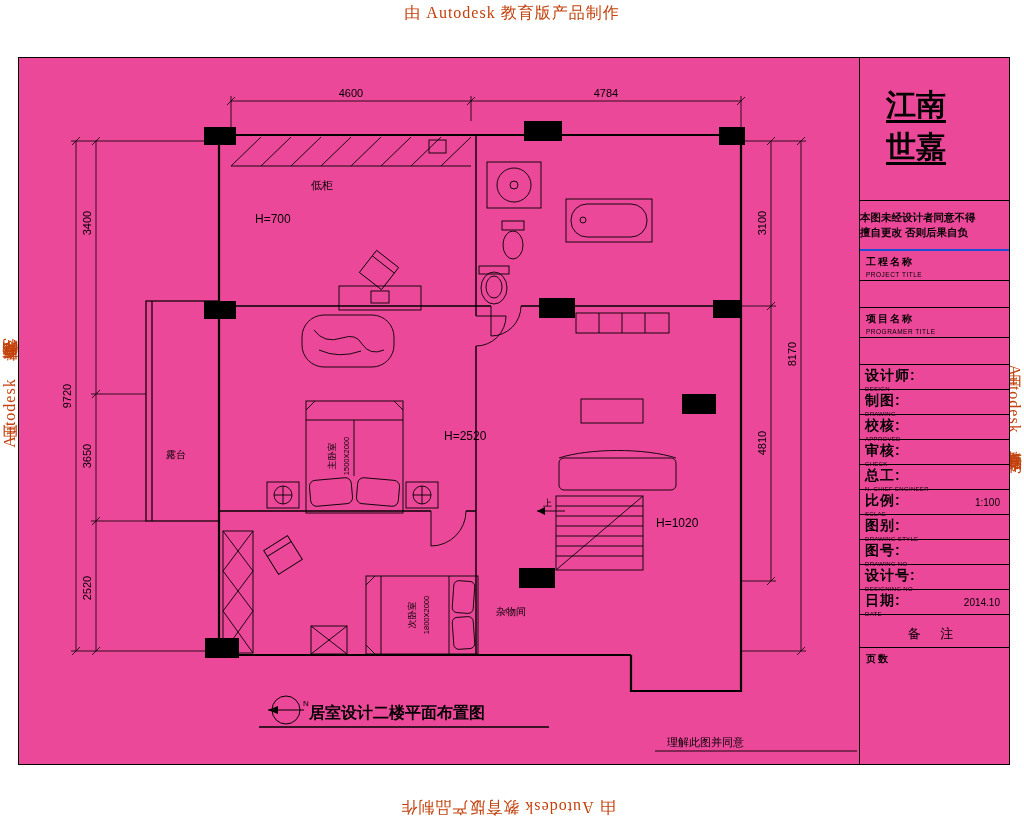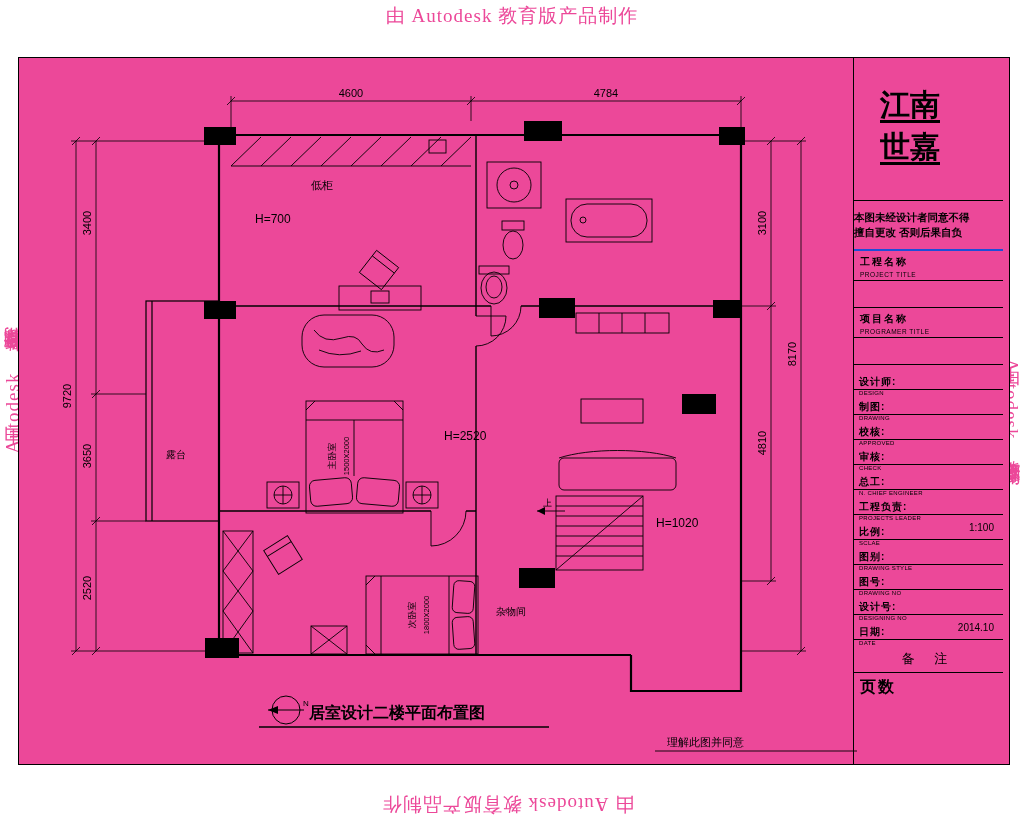--- a/index.html
+++ b/index.html
@@ -1,45 +1,45 @@
 <!DOCTYPE html>
 <html><head>
 <meta charset="utf-8">
 <style>
   html,body{margin:0;padding:0;}
   body{width:1024px;height:819px;position:relative;background:#fff;color:#000;
        font-family:"Liberation Sans",sans-serif;overflow:hidden;}
-  .edge-text{position:absolute;font-family:"Liberation Serif",serif;font-size:19px;
-             letter-spacing:1px;white-space:nowrap;color:#ec4899;}
+  .edge-text{position:absolute;font-family:"Liberation Serif",serif;font-size:16px;
+             letter-spacing:1px;white-space:nowrap;color:#c2410c;}
   .edge-top{top:3px;left:512px;transform:translateX(-50%);}
   .edge-bottom{bottom:2px;left:508px;transform:translateX(-50%) rotate(180deg);}
   .edge-left{left:0px;top:410px;writing-mode:vertical-rl;transform:translateY(-50%) rotate(180deg);}
   .edge-right{right:0px;top:402px;writing-mode:vertical-rl;transform:translateY(-50%);}
   .sheet{position:absolute;left:18px;top:57px;width:990px;height:706px;border:1px solid #000;background:#ec4899;}
   svg.plan{position:absolute;left:0;top:0;}
 
-  .title-block{position:absolute;top:0;right:6px;width:150px;height:100%;border-left:1px solid #000;
+  .title-block{position:absolute;top:0;right:0;width:150px;height:100%;border-left:1px solid #000;
                display:flex;flex-direction:column;box-sizing:border-box;}
   .title-block > div{box-sizing:border-box;}
   .tb-logo{height:143px;border-bottom:1px solid #000;padding:26px 0 0 26px;
            font-family:"Liberation Serif",serif;font-size:30px;line-height:42px;font-weight:bold;}
   .tb-logo .ln{text-decoration:underline;text-underline-offset:5px;}
   .tb-notice{height:50px;border-bottom:2px solid #1d4ed8;font-size:10.5px;font-weight:bold;
              text-align:left;padding-top:9px;line-height:15px;}
   .tb-section{height:57px;border-bottom:1px solid #000;padding-top:4px;}
   .tb-section .cn{font-size:10px;font-weight:bold;letter-spacing:2px;padding-left:6px;}
   .tb-section .en{font-size:6.5px;letter-spacing:.5px;padding-left:6px;margin-top:2px;}
   .tb-section .rule{border-top:1px solid #000;margin-top:2px;}
   .tb-row{height:25px;border-bottom:1px solid #000;padding:2px 5px 0;position:relative;}
-  .tb-row .cn{font-size:10px;font-weight:bold;letter-spacing:1px;margin-top:8px;}
+  .tb-row .cn{font-size:14px;font-weight:bold;letter-spacing:1px;}
   .tb-row .en{font-size:6px;margin-top:1px;letter-spacing:.3px;}
   .tb-row .val{position:absolute;right:9px;top:7px;font-size:10px;}
   .tb-remark{height:33px;border-bottom:1px solid #000;display:flex;align-items:flex-end;
              justify-content:center;font-size:13px;letter-spacing:8px;padding-bottom:4px;}
-  .tb-pages{flex:1;font-size:16px;font-weight:bold;padding:4px 6px;letter-spacing:2px;}
+  .tb-pages{flex:1;font-size:10px;font-weight:bold;padding:4px 6px;letter-spacing:2px;}
 </style>
 </head>
 <body>
 
 <div class="edge-text edge-top">由 Autodesk 教育版产品制作</div>
 <div class="edge-text edge-bottom">由 Autodesk 教育版产品制作</div>
 <div class="edge-text edge-left">由 Autodesk 教育版产品制作</div>
 <div class="edge-text edge-right">由 Autodesk 教育版产品制作</div>
 
 <div class="sheet">
@@ -300,25 +300,20 @@
       <div class="cn">审核:</div>
       <div class="en">CHECK</div>
       <div class="val"></div>
     </div>
     <div class="tb-row">
       <div class="cn">总工:</div>
       <div class="en">N. CHIEF ENGINEER</div>
       <div class="val"></div>
     </div>
     <div class="tb-row">
-      <div class="cn">工程负责:</div>
-      <div class="en">PROJECTS LEADER</div>
-      <div class="val"></div>
-    </div>
-    <div class="tb-row">
       <div class="cn">比例:</div>
       <div class="en">SCLAE</div>
       <div class="val">1:100</div>
     </div>
     <div class="tb-row">
       <div class="cn">图别:</div>
       <div class="en">DRAWING STYLE</div>
       <div class="val"></div>
     </div>
     <div class="tb-row">

